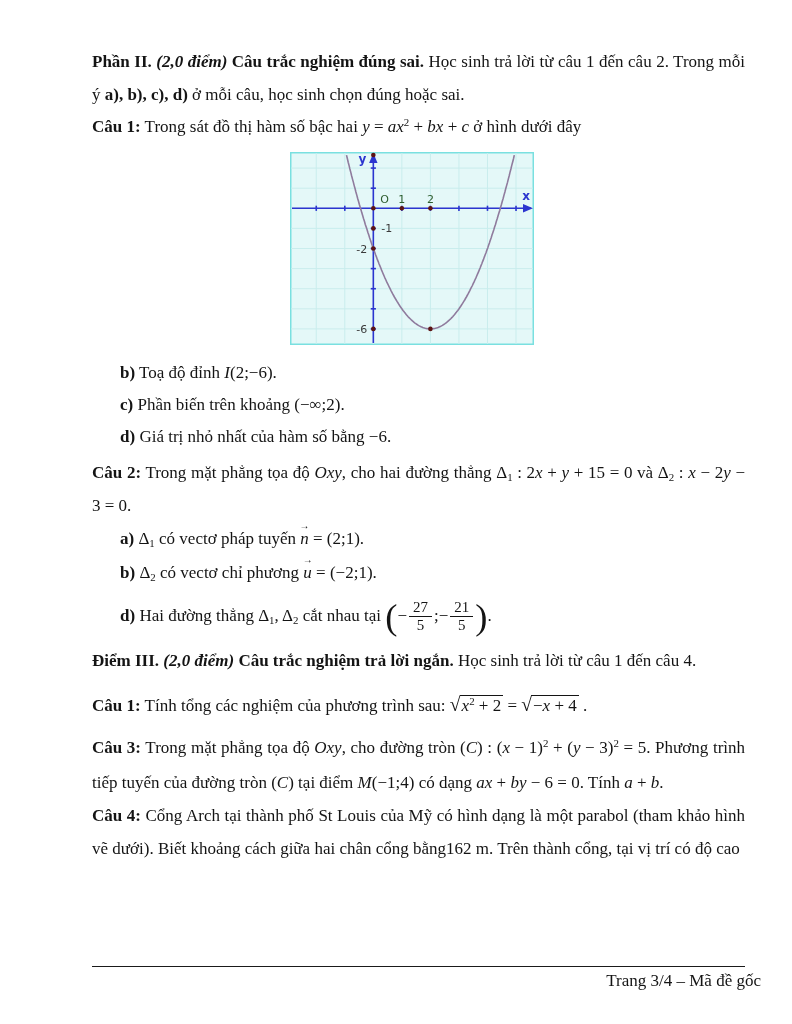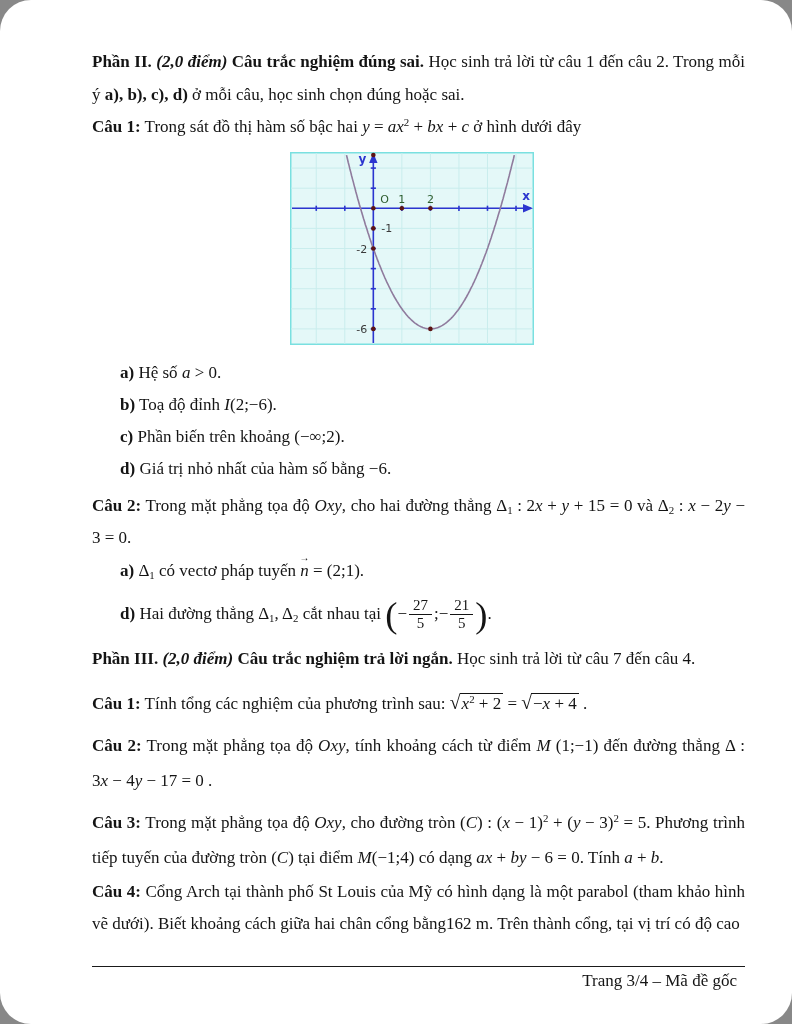--- a/index.html
+++ b/index.html
@@ -1,19 +1,19 @@
 <!DOCTYPE html>
 <html><head>
 <meta charset="utf-8">
 <style>
   html,body{margin:0;padding:0;background:#888;}
   .page{
     position:relative;width:792px;height:1024px;background:#ffffff;
     font-family:"Liberation Serif",serif;font-size:17px;color:#141414;
-    margin:0 auto;overflow:hidden;border-radius:31px;
+    margin:0 auto;overflow:hidden;
   }
   .content{padding:46px 47px 0 92px;}
   p{margin:0;}
   .b{font-weight:bold;}
   .i{font-style:italic;}
   .p-head{line-height:1.92;text-align:justify;}
   .p-q{line-height:1.9;}
   .item{padding-left:28px;line-height:1.9;}
   .item-c2{padding-left:28px;line-height:2.02;}
   .item-tall{padding-left:28px;line-height:1.2;margin:8px 0 10px 0;}
@@ -27,21 +27,21 @@
   .frac .fd{display:block;}
   .bigp{font-size:215%;vertical-align:middle;line-height:0;font-weight:400;}
   .sqrt{display:inline-block;white-space:nowrap;}
   .sqrt .rsign{font-size:115%;margin-right:-1px;}
   .sqrt .rad{border-top:1.4px solid #141414;padding:0 2px;}
   .vec{position:relative;display:inline-block;}
   .vec::after{content:"→";position:absolute;left:50%;top:-0.62em;transform:translateX(-50%);font-size:0.58em;font-style:normal;}
   figure.graph{margin:8px 0 12px 198px;width:246px;}
   figure.graph svg{display:block;}
   .footer-rule{position:absolute;left:92px;top:966px;width:653px;border-top:1.6px solid #1a1a1a;height:0;}
-  .footer-text{position:absolute;left:84px;top:971px;width:653px;text-align:right;font-size:17px;color:#141414;}
+  .footer-text{position:absolute;left:108px;top:971px;width:653px;text-align:right;font-size:17px;color:#141414;}
 </style>
 </head>
 <body>
 
 <div class="page">
   <div class="content">
 
     <p class="p-head"><span class="b">Phần II. </span><span class="b i">(2,0 điểm) </span><span class="b">Câu trắc nghiệm đúng sai. </span><span>Học sinh trả lời từ câu 1 đến câu 2. Trong mỗi ý </span><span class="b">a), b), c), d)</span><span> ở mỗi câu, học sinh chọn đúng hoặc sai.</span></p>
 
     <p class="p-q"><span class="b">Câu 1:</span><span> Trong sát đồ thị hàm số bậc hai </span><span class="i">y</span><span> = </span><span class="i">ax</span><sup>2</sup><span> + </span><span class="i">bx</span><span> + </span><span class="i">c</span><span> ở hình dưới đây</span></p>
@@ -98,34 +98,33 @@
           <text x="111.8690058479532" y="51.291666666666664" text-anchor="middle" fill="#2e5d2e" style="font-family:DejaVu Sans,sans-serif;font-size:11px;">1</text>
           <text x="140.40701754385964" y="51.291666666666664" text-anchor="middle" fill="#2e5d2e" style="font-family:DejaVu Sans,sans-serif;font-size:11px;">2</text>
           <text x="91.33099415204678" y="80.39583333333333" text-anchor="start" fill="#3a3a3a" style="font-family:DejaVu Sans,sans-serif;font-size:11px;">-1</text>
           <text x="77.33099415204678" y="100.5" text-anchor="end" fill="#3a3a3a" style="font-family:DejaVu Sans,sans-serif;font-size:11px;">-2</text>
           <text x="77.33099415204678" y="180.91666666666669" text-anchor="end" fill="#3a3a3a" style="font-family:DejaVu Sans,sans-serif;font-size:11px;">-6</text>
           <text x="240" y="48.291666666666664" text-anchor="end" fill="#2b35cf" style="font-family:DejaVu Sans,sans-serif;font-size:11px;font-weight:bold;font-size:12px;">x</text>
           <text x="76.33099415204678" y="11" text-anchor="end" fill="#2b35cf" style="font-family:DejaVu Sans,sans-serif;font-size:11px;font-weight:bold;font-size:12px;">y</text>
         </svg>
     </figure>
 
-    <p class="item"><span class="b">a)</span><span> Hệ số </span><span class="i">a</span><span> &gt; 0.</span></p>
     <p class="item"><span class="b">b)</span><span> Toạ độ đỉnh </span><span class="i">I</span><span>(2;−6).</span></p>
     <p class="item"><span class="b">c)</span><span> Phần biến trên khoảng </span><span>(−∞;2).</span></p>
     <p class="item"><span class="b">d)</span><span> Giá trị nhỏ nhất của hàm số bằng </span><span>−6.</span></p>
 
     <p class="p-q just mt4"><span class="b">Câu 2:</span><span> Trong mặt phẳng tọa độ </span><span class="i">Oxy</span><span>, cho hai đường thẳng </span><span>Δ</span><sub>1</sub><span> : 2</span><span class="i">x</span><span> + </span><span class="i">y</span><span> + 15 = 0 và </span><span>Δ</span><sub>2</sub><span> : </span><span class="i">x</span><span> − 2</span><span class="i">y</span><span> − 3 = 0.</span></p>
 
     <p class="item-c2"><span class="b">a)</span><span> </span><span>Δ</span><sub>1</sub><span> có vectơ pháp tuyến </span><span class="i vec">n</span><span> = (2;1).</span></p>
+    <p class="item-c2"><span class="b">b)</span><span> </span><span>Δ</span><sub>2</sub><span> có vectơ chỉ phương </span><span class="i vec">u</span><span> = (−2;1).</span></p>
     <p class="item-tall"><span class="b">d)</span><span> Hai đường thẳng </span><span>Δ</span><sub>1</sub><span>, </span><span>Δ</span><sub>2</sub><span> cắt nhau tại </span><span class="bigp">(</span><span>−</span><span class="frac"><span class="fn">27</span><span class="fd">5</span></span><span>;−</span><span class="frac"><span class="fn">21</span><span class="fd">5</span></span><span class="bigp">)</span><span>.</span></p>
 
-    <p class="p-head mt8"><span class="b">Phần III. </span><span class="b i">(2,0 điểm) </span><span class="b">Câu trắc nghiệm trả lời ngắn. </span><span>Học sinh trả lời từ câu 7 đến câu 4.</span></p>
+    <p class="p-head mt8"><span class="b">Điểm III. </span><span class="b i">(2,0 điểm) </span><span class="b">Câu trắc nghiệm trả lời ngắn. </span><span>Học sinh trả lời từ câu 1 đến câu 4.</span></p>
 
     <p class="p-q mt8"><span class="b">Câu 1:</span><span> Tính tổng các nghiệm của phương trình sau: </span><span class="sqrt"><span class="rsign">√</span><span class="rad"><span class="i">x</span><sup>2</sup><span> + 2</span></span></span><span> = </span><span class="sqrt"><span class="rsign">√</span><span class="rad"><span>−</span><span class="i">x</span><span> + 4</span></span></span><span> .</span></p>
-    <p class="p-head mt8" style="line-height:2.05"><span class="b">Câu 2:</span><span> Trong mặt phẳng tọa độ </span><span class="i">Oxy</span><span>, tính khoảng cách từ điểm </span><span class="i">M</span><span> (1;−1) đến đường thẳng Δ : 3</span><span class="i">x</span><span> − 4</span><span class="i">y</span><span> − 17 = 0 .</span></p>
     <p class="p-head mt8" style="line-height:2.05"><span class="b">Câu 3:</span><span> Trong mặt phẳng tọa độ </span><span class="i">Oxy</span><span>, cho đường tròn (</span><span class="i">C</span><span>) : (</span><span class="i">x</span><span> − 1)</span><sup>2</sup><span> + (</span><span class="i">y</span><span> − 3)</span><sup>2</sup><span> = 5. Phương trình tiếp tuyến của đường tròn (</span><span class="i">C</span><span>) tại điểm </span><span class="i">M</span><span>(−1;4) có dạng </span><span class="i">ax</span><span> + </span><span class="i">by</span><span> − 6 = 0. Tính </span><span class="i">a</span><span> + </span><span class="i">b</span><span>.</span></p>
     <p class="p-head" style="line-height:1.9"><span class="b">Câu 4:</span><span> Cổng Arch tại thành phố St Louis của Mỹ có hình dạng là một parabol (tham khảo hình vẽ dưới). Biết khoảng cách giữa hai chân cổng bằng162 m. Trên thành cổng, tại vị trí có độ cao</span></p>
 
   </div>
 
   <div class="footer-rule"></div>
   <div class="footer-text">Trang 3/4 – Mã đề gốc</div>
 </div>
 
 </body></html>

